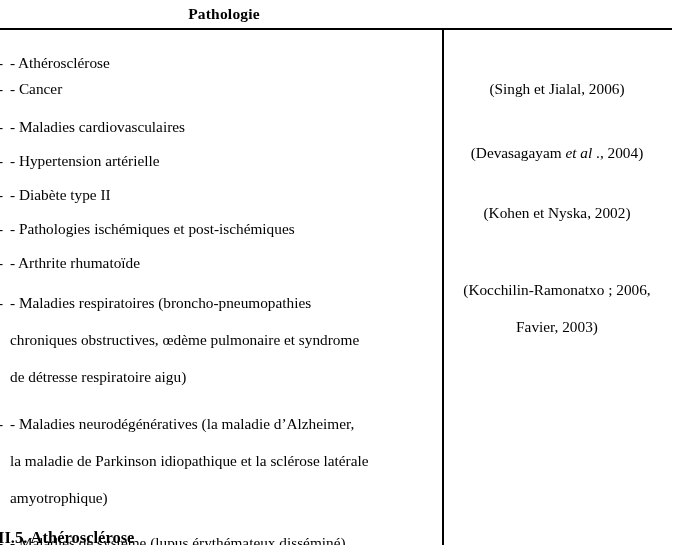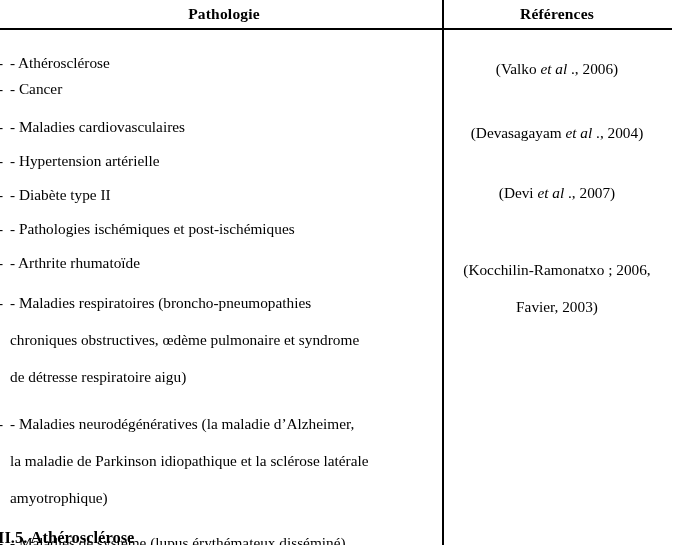--- a/index.html
+++ b/index.html
@@ -150,23 +150,20 @@
 </head>
 <body>
 
 <div class="page">
 
   <div class="tbl">
 
     <div class="tbl-row hdr">
       <div class="col-left">
         <span class="hdr-text">Pathologie</span>
-      </div>
-      <div class="col-right">
-        <span class="hdr-text">Références</span>
       </div>
     </div>
 
     <div class="rule rule-top"></div>
 
     <div class="tbl-row body-row">
 
       <div class="col-left">
         <ul class="patho-list">
           <li class="patho-item sp-20">- Athérosclérose</li>
@@ -183,35 +180,35 @@
 la maladie de Parkinson idiopathique et la sclérose latérale
 amyotrophique)</li>
           <li class="patho-item sp-14">- Maladies de système (lupus érythémateux disséminé)</li>
 
         </ul>
       </div>
 
       <div class="col-right">
         <ul class="ref-list">
 
-
-          <li class="ref-item sp-0">
-            <span>(Valko </span><i>et al</i><span> ., 2006)</span>
-          </li>
+          <li class="ref-item sp-20">
+            <span>(Singh et Jialal, 2006)</span>
+          </li>
+
 
           <li class="ref-item sp-12">
             <span>(Devasagayam </span><i>et al</i><span> ., 2004)</span>
           </li>
 
 
 
-
           <li class="ref-item sp-8">
-            <span>(Devi </span><i>et al</i><span> ., 2007)</span>
-          </li>
+            <span>(Kohen et Nyska, 2002)</span>
+          </li>
+
 
           <li class="ref-item sp-8" style="line-height:37px;">
             <span style="white-space:pre-line;">(Kocchilin-Ramonatxo ; 2006,
 Favier, 2003)</span>
           </li>
 
         </ul>
       </div>
     </div>
 

